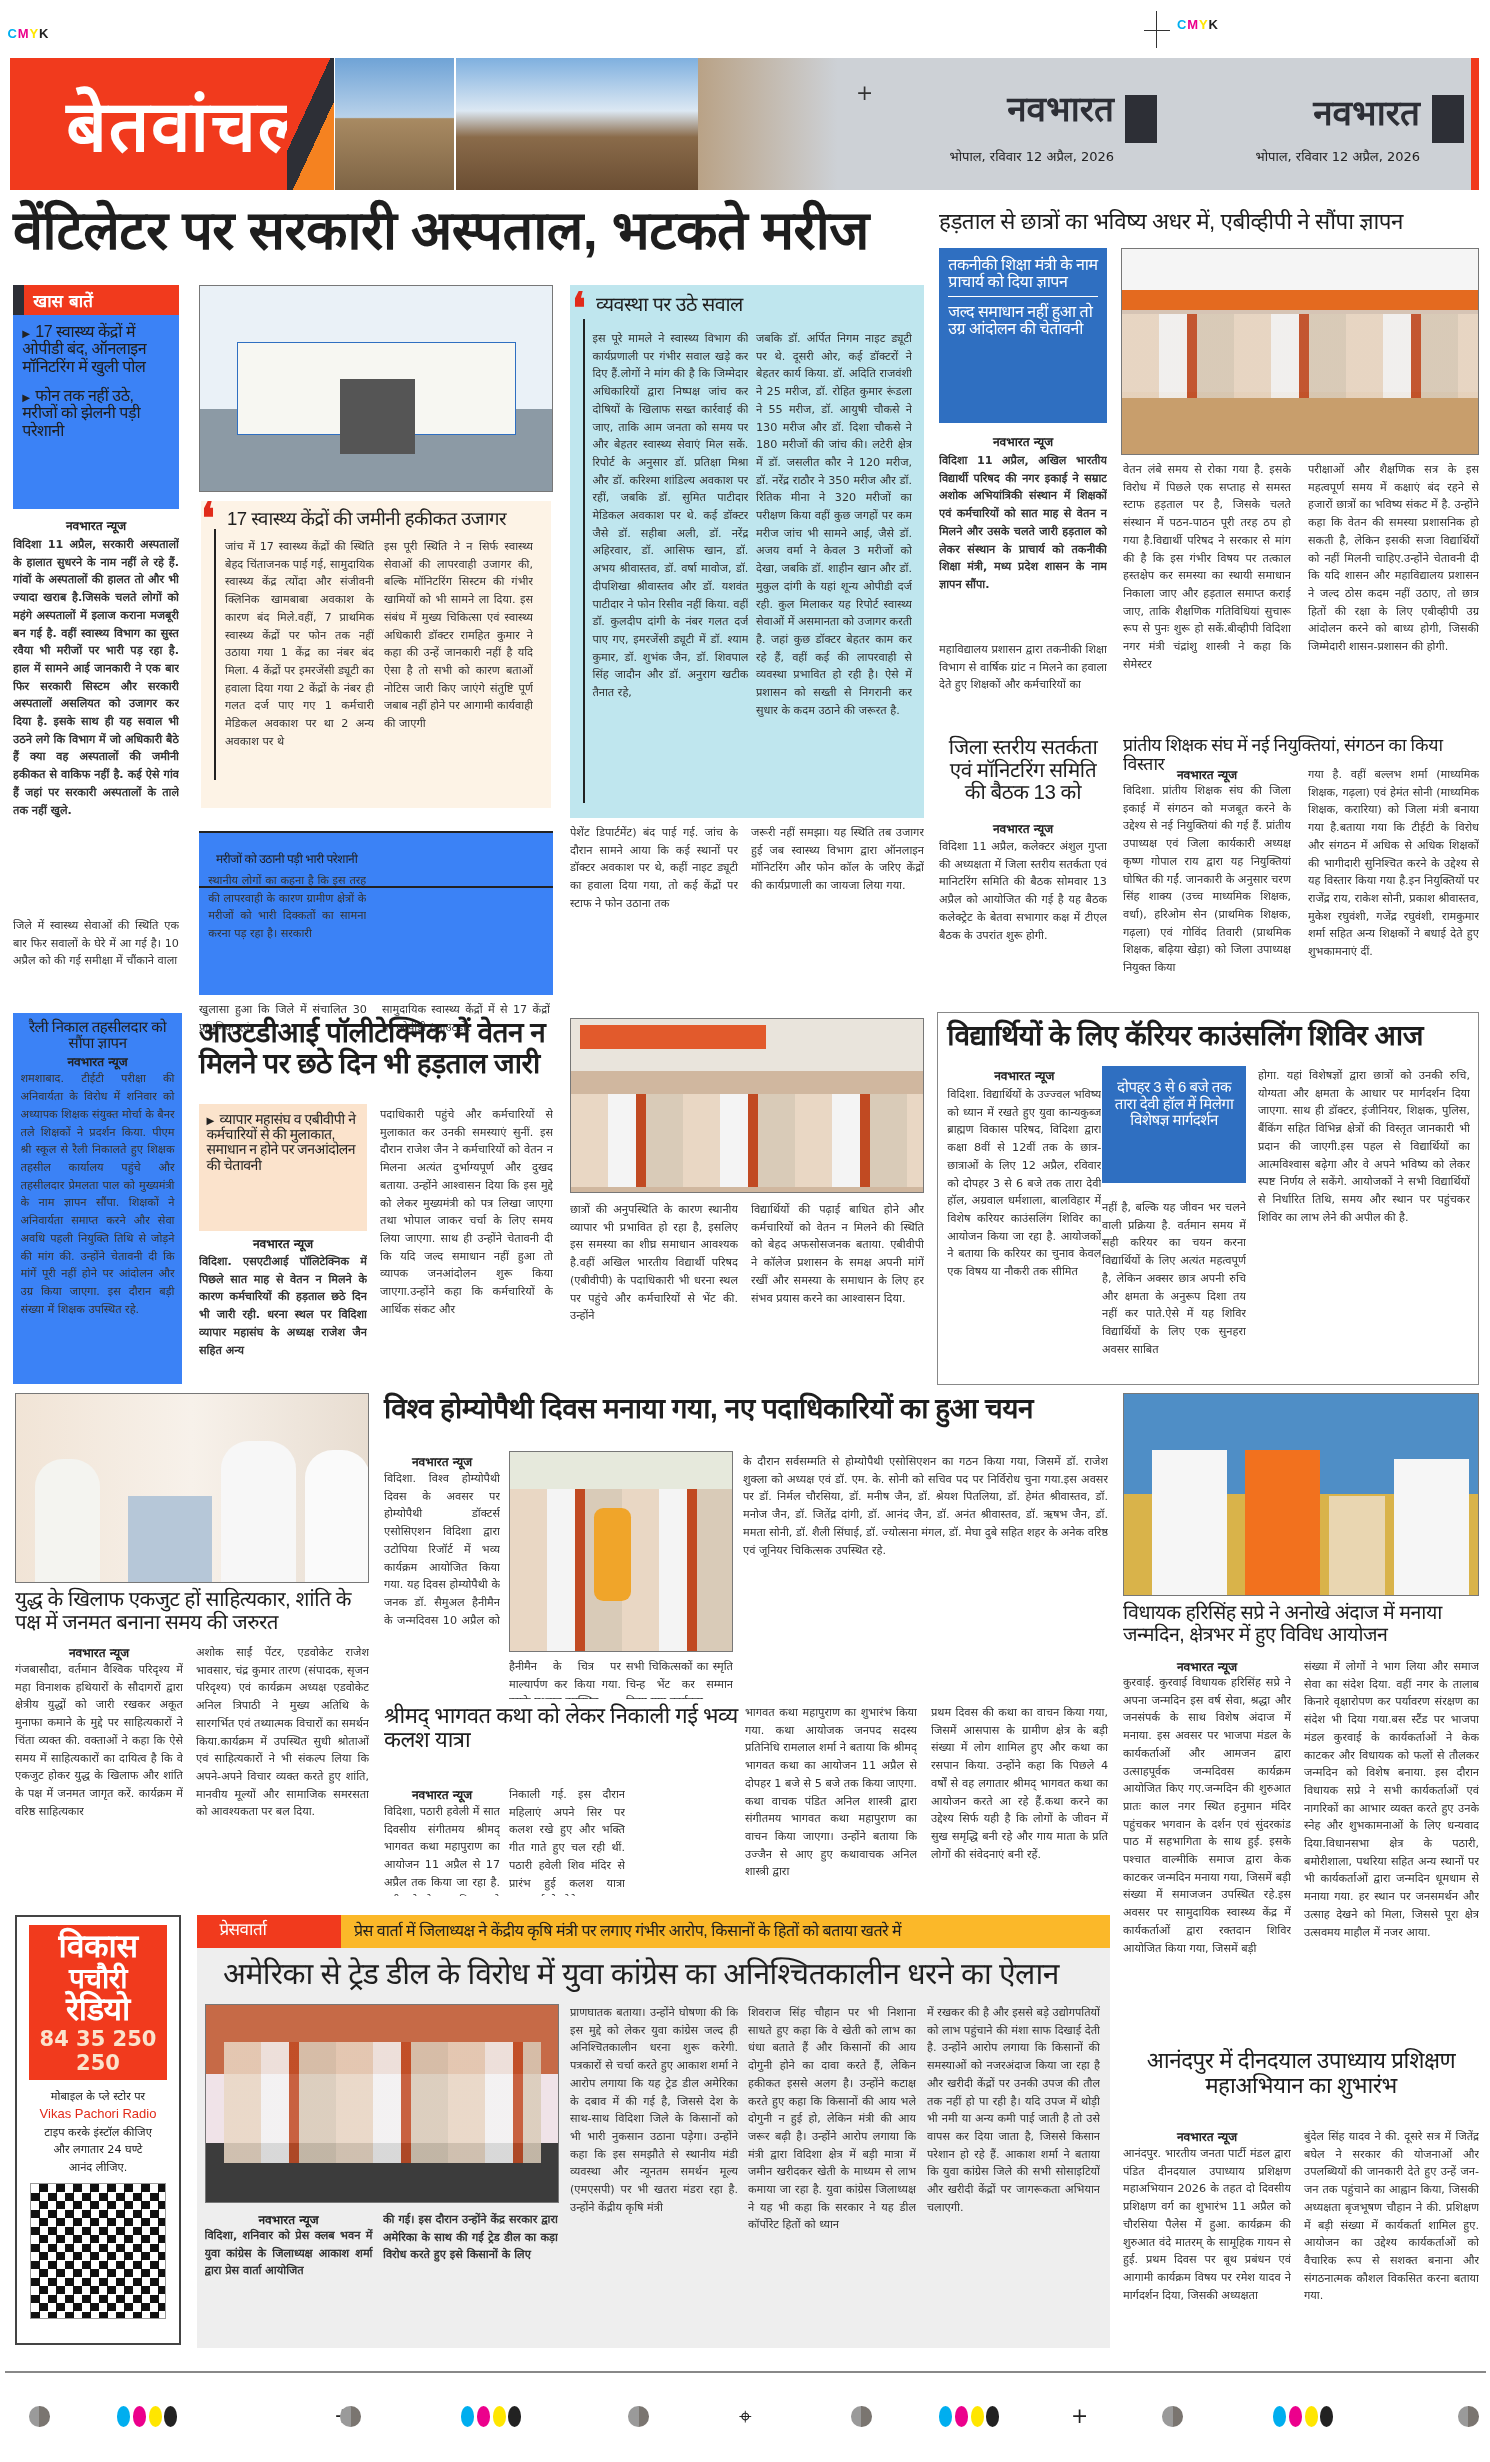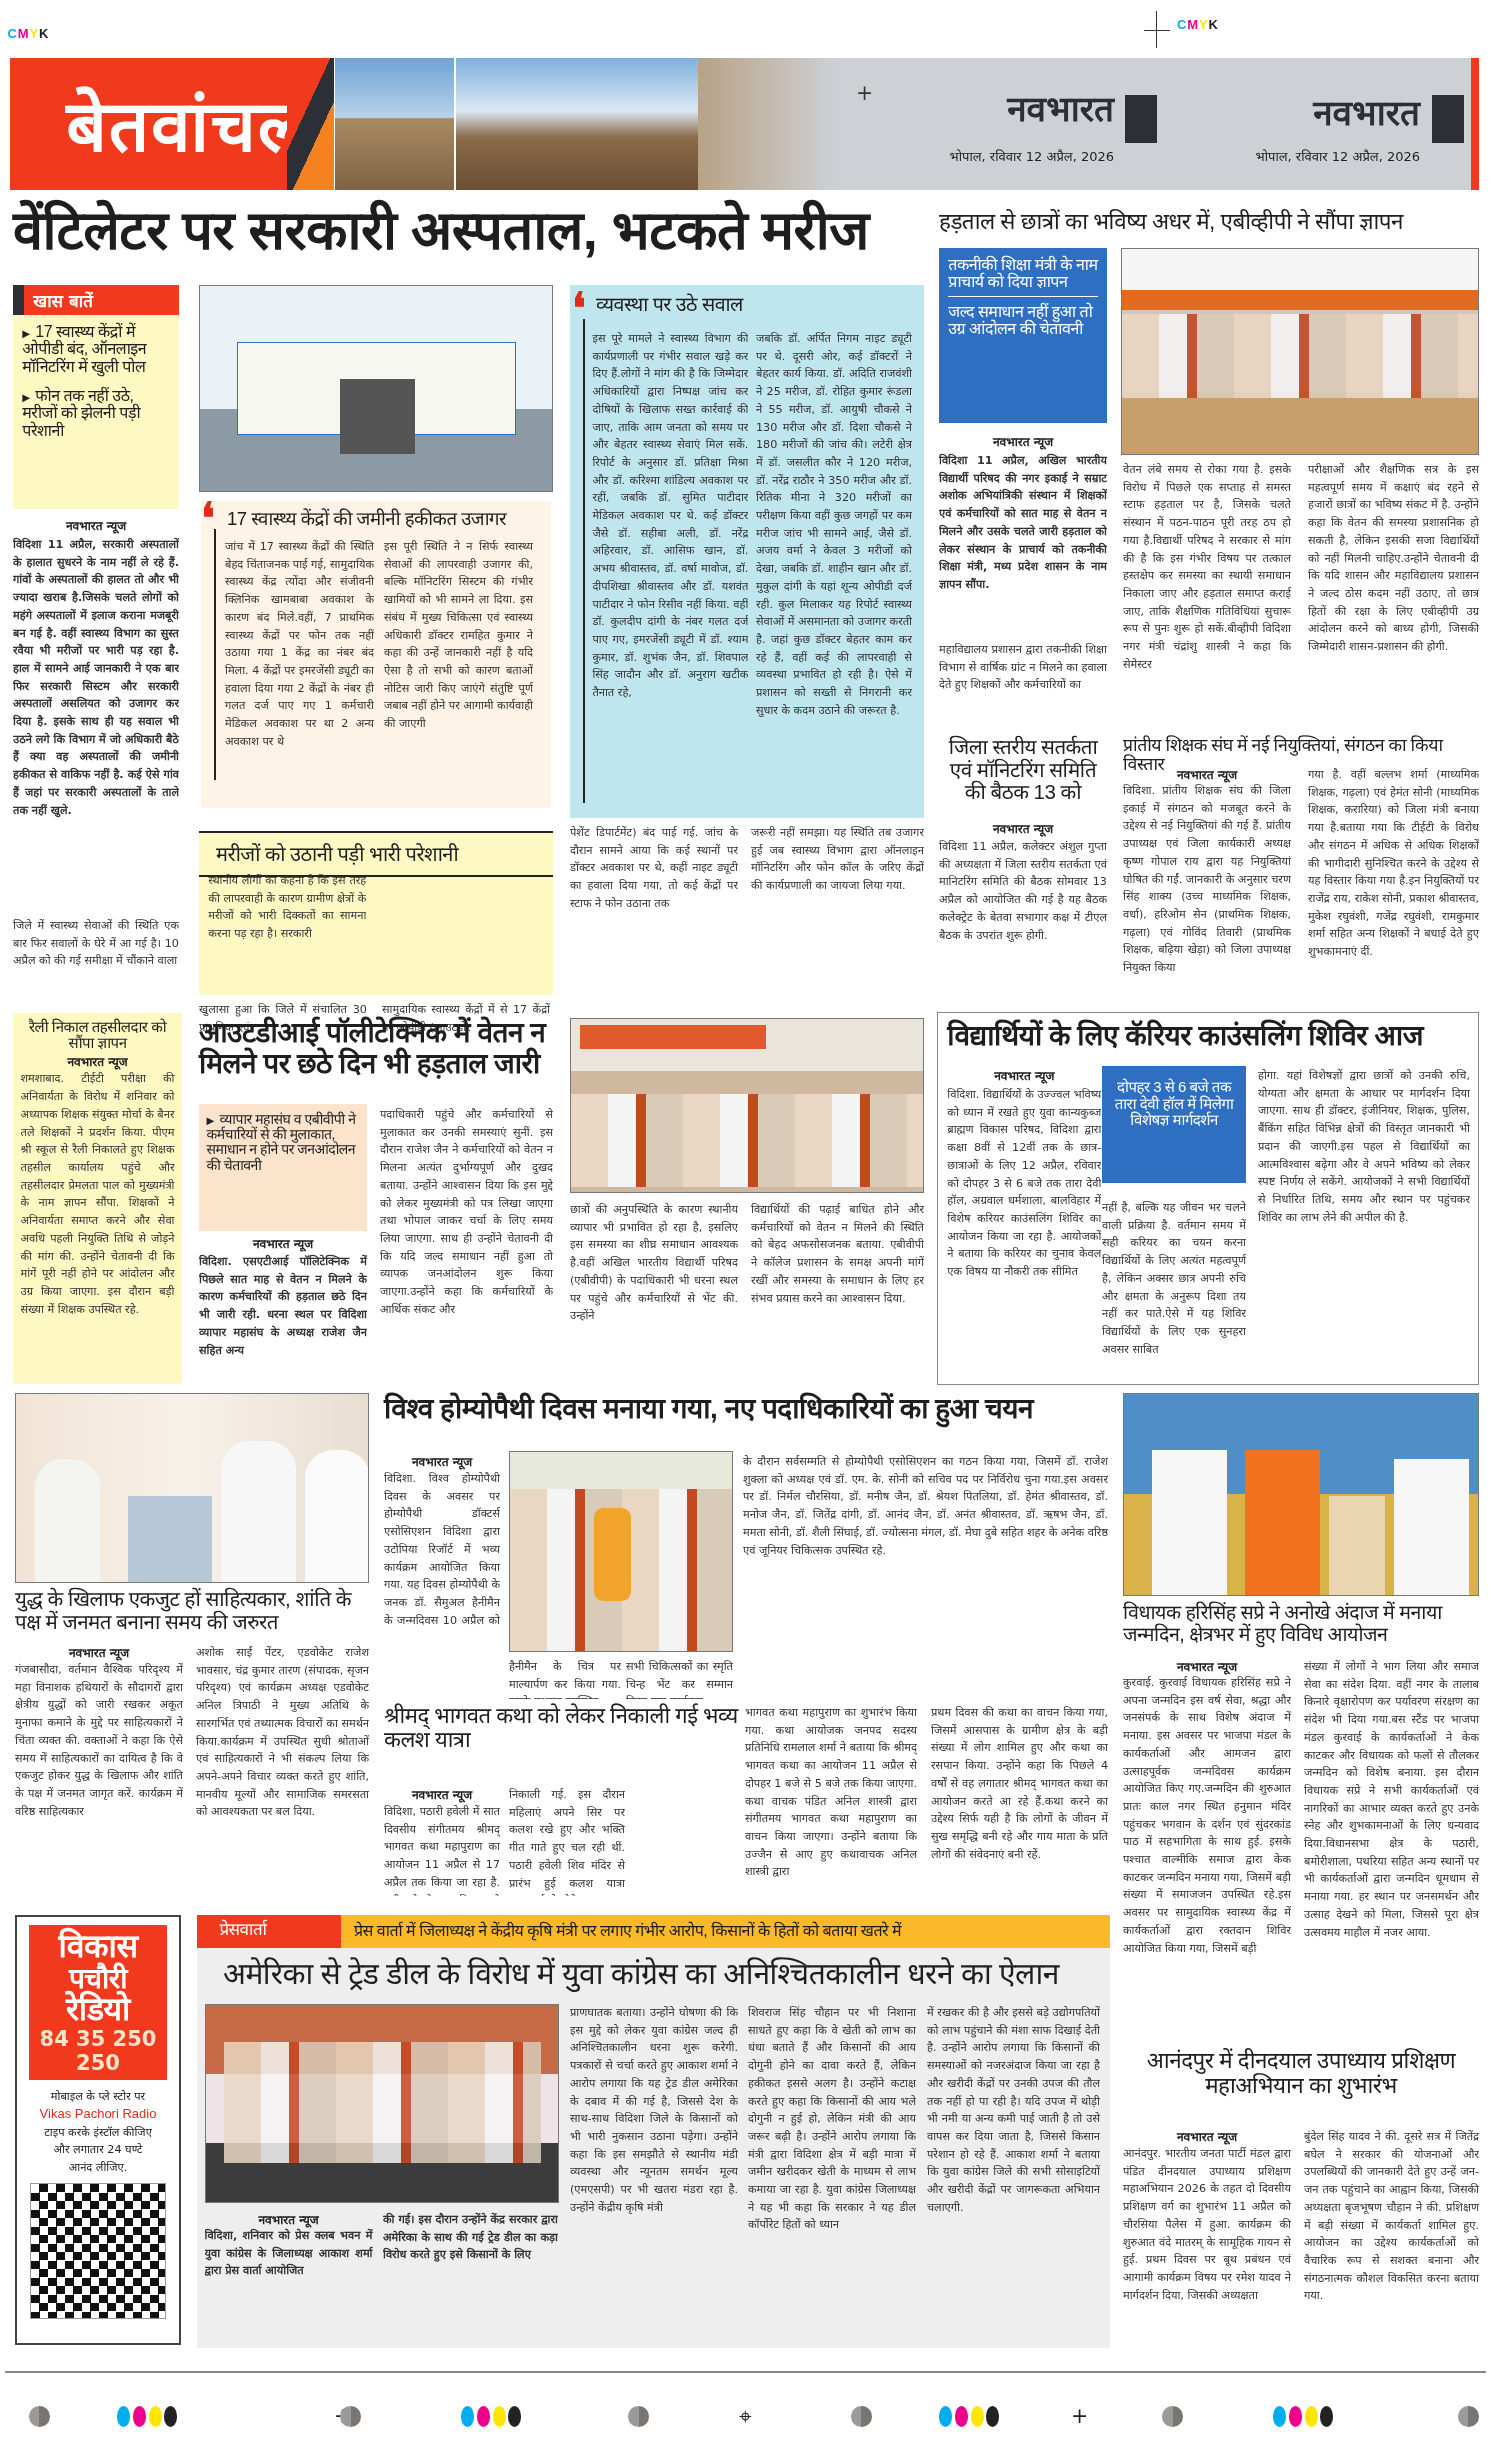--- a/index.html
+++ b/index.html
@@ -7,21 +7,21 @@
 .abs{position:absolute}
 .cmyk{font-family:"Liberation Sans",sans-serif;font-weight:bold;font-size:13px;letter-spacing:0.9px}
 .cmyk .c{color:#00aeef}.cmyk .m{color:#ec008c}.cmyk .y{color:#ffe600}.cmyk .k{color:#222}
 .mast-red{background:#f13a1d;color:#fff}
 .mast-title{font-family:"DejaVu Sans",sans-serif;font-weight:bold;font-size:71px;letter-spacing:1.9px}
 .photo{background:linear-gradient(135deg,#c7b49a,#8b7355 50%,#a89378);border:0.9px solid #777;overflow:hidden}
 .sky{background:linear-gradient(180deg,#6fa3d6 0%,#b9d2ea 45%,#a88a62 46%,#7e6445 100%)}
 .hl{font-family:"Liberation Sans",sans-serif;font-weight:bold;color:#1e1e1e;line-height:1.1;letter-spacing:-0.5px}
 .body{font-family:"DejaVu Sans",sans-serif;font-size:11.2px;line-height:17.7px;color:#333;text-align:justify}
 .byline{font-weight:bold;text-align:center;font-size:12px;color:#222}
-.box-grey{background:#fef9c3}
+.box-grey{background:#3b82f6}
 .box-blue{background:#2f6fc1;color:#fff}
 .box-peach{background:#fbe3cc}
 .box-cyan{background:#bfe6ee}
 .box-cream{background:#fdf3e6}
 .quote{color:#e12b1a;font-size:43px;font-weight:bold;font-family:"DejaVu Serif",serif;line-height:1}
 .bullet::before{content:"▶";font-size:10.2px;margin-right:5.6px;color:#222}
 .reg{position:absolute;top:2406px;display:flex;gap:2.8px}
 .dot{width:13px;height:20.5px;border-radius:50%}
 .gdot{width:20.5px;height:20.5px;border-radius:50%;background:linear-gradient(90deg,#9a9a9a 50%,#7a7570 50%)}
 .ppl{background:repeating-linear-gradient(90deg,#e9d7c4 0 37px,#f4f4f4 37px 65px,#c14a22 65px 75px,#d9cbb8 75px 112px)}
@@ -72,21 +72,21 @@
 
 <div class="abs box-cream" style="left:201px;top:501px;width:350px;height:307px">
   <div class="quote abs" style="left:0;top:-3.7px">❛</div>
   <div class="abs" style="left:13px;top:28px;width:1.9px;height:251px;background:#222"></div>
   <div class="abs hl" style="left:26px;top:7.5px;font-size:18.6px;font-weight:normal">17 स्वास्थ्य केंद्रों की जमीनी हकीकत उजागर</div>
   <div class="abs body" style="left:24px;top:37px;width:149px;height:261px;overflow:hidden">जांच में 17 स्वास्थ्य केंद्रों की स्थिति बेहद चिंताजनक पाई गई, सामुदायिक स्वास्थ्य केंद्र त्योंदा और संजीवनी क्लिनिक खामबाबा अवकाश के कारण बंद मिले.वहीं, 7 प्राथमिक स्वास्थ्य केंद्रों पर फोन तक नहीं उठाया गया 1 केंद्र का नंबर बंद मिला. 4 केंद्रों पर इमरजेंसी ड्यूटी का हवाला दिया गया 2 केंद्रों के नंबर ही गलत दर्ज पाए गए 1 कर्मचारी मेडिकल अवकाश पर था 2 अन्य अवकाश पर थे</div>
   <div class="abs body" style="left:183px;top:37px;width:149px;height:261px;overflow:hidden">इस पूरी स्थिति ने न सिर्फ स्वास्थ्य सेवाओं की लापरवाही उजागर की, बल्कि मॉनिटरिंग सिस्टम की गंभीर खामियों को भी सामने ला दिया. इस संबंध में मुख्य चिकित्सा एवं स्वास्थ्य अधिकारी डॉक्टर रामहित कुमार ने कहा की उन्हें जानकारी नहीं है यदि ऐसा है तो सभी को कारण बताओं नोटिस जारी किए जाएंगे संतुष्टि पूर्ण जबाब नहीं होने पर आगामी कार्यवाही की जाएगी</div>
 </div>
 
 <div class="abs box-grey" style="left:199px;top:831px;width:354px;height:164px;border-top:2.8px solid #222">
-  <div class="hl" style="font-size:20px;padding:10px 17px;border-bottom:2.8px solid #222;font-weight:normal">मरीजों को उठानी पड़ी भारी परेशानी</div>
+  <div class="hl" style="font-size:12px;padding:20px 17px;border-bottom:2.8px solid #222;font-weight:normal">मरीजों को उठानी पड़ी भारी परेशानी</div>
   <div class="abs body" style="left:9.3px;top:39px;width:158px;height:102px;overflow:hidden">स्थानीय लोगों का कहना है कि इस तरह की लापरवाही के कारण ग्रामीण क्षेत्रों के मरीजों को भारी दिक्कतों का सामना करना पड़ रहा है। सरकारी</div>
 </div>
 <div class="abs body" style="left:199px;top:1001px;width:168px;height:39px;overflow:hidden">खुलासा हुआ कि जिले में संचालित 30 प्राथमिक एवं</div>
 <div class="abs body" style="left:382px;top:1001px;width:168px;height:39px;overflow:hidden">सामुदायिक स्वास्थ्य केंद्रों में से 17 केंद्रों पर ओपीडी (आउटडोर</div>
 
 <div class="abs box-cyan" style="left:570px;top:285px;width:354px;height:533px">
   <div class="quote abs" style="left:1.9px;top:1.9px">❛</div>
   <div class="abs" style="left:13px;top:34px;width:1.9px;height:484px;background:#222"></div>
   <div class="abs hl" style="left:26px;top:9.3px;font-size:19.6px;font-weight:normal">व्यवस्था पर उठे सवाल</div>
   <div class="abs body" style="left:22.4px;top:45px;width:156px;height:484px;overflow:hidden">इस पूरे मामले ने स्वास्थ्य विभाग की कार्यप्रणाली पर गंभीर सवाल खड़े कर दिए हैं.लोगों ने मांग की है कि जिम्मेदार अधिकारियों द्वारा निष्पक्ष जांच कर दोषियों के खिलाफ सख्त कार्रवाई की जाए, ताकि आम जनता को समय पर और बेहतर स्वास्थ्य सेवाएं मिल सकें. रिपोर्ट के अनुसार डॉ. प्रतिक्षा मिश्रा और डॉ. करिश्मा शांडिल्य अवकाश पर रहीं, जबकि डॉ. सुमित पाटीदार मेडिकल अवकाश पर थे. कई डॉक्टर जैसे डॉ. सहीबा अली, डॉ. नरेंद्र अहिरवार, डॉ. आसिफ खान, डॉ. अभय श्रीवास्तव, डॉ. वर्षा मावोज, डॉ. दीपशिखा श्रीवास्तव और डॉ. यशवंत पाटीदार ने फोन रिसीव नहीं किया. वहीं डॉ. कुलदीप दांगी के नंबर गलत दर्ज पाए गए, इमरजेंसी ड्यूटी में डॉ. श्याम कुमार, डॉ. शुभंक जैन, डॉ. शिवपाल सिंह जादौन और डॉ. अनुराग खटीक तैनात रहे,</div>

